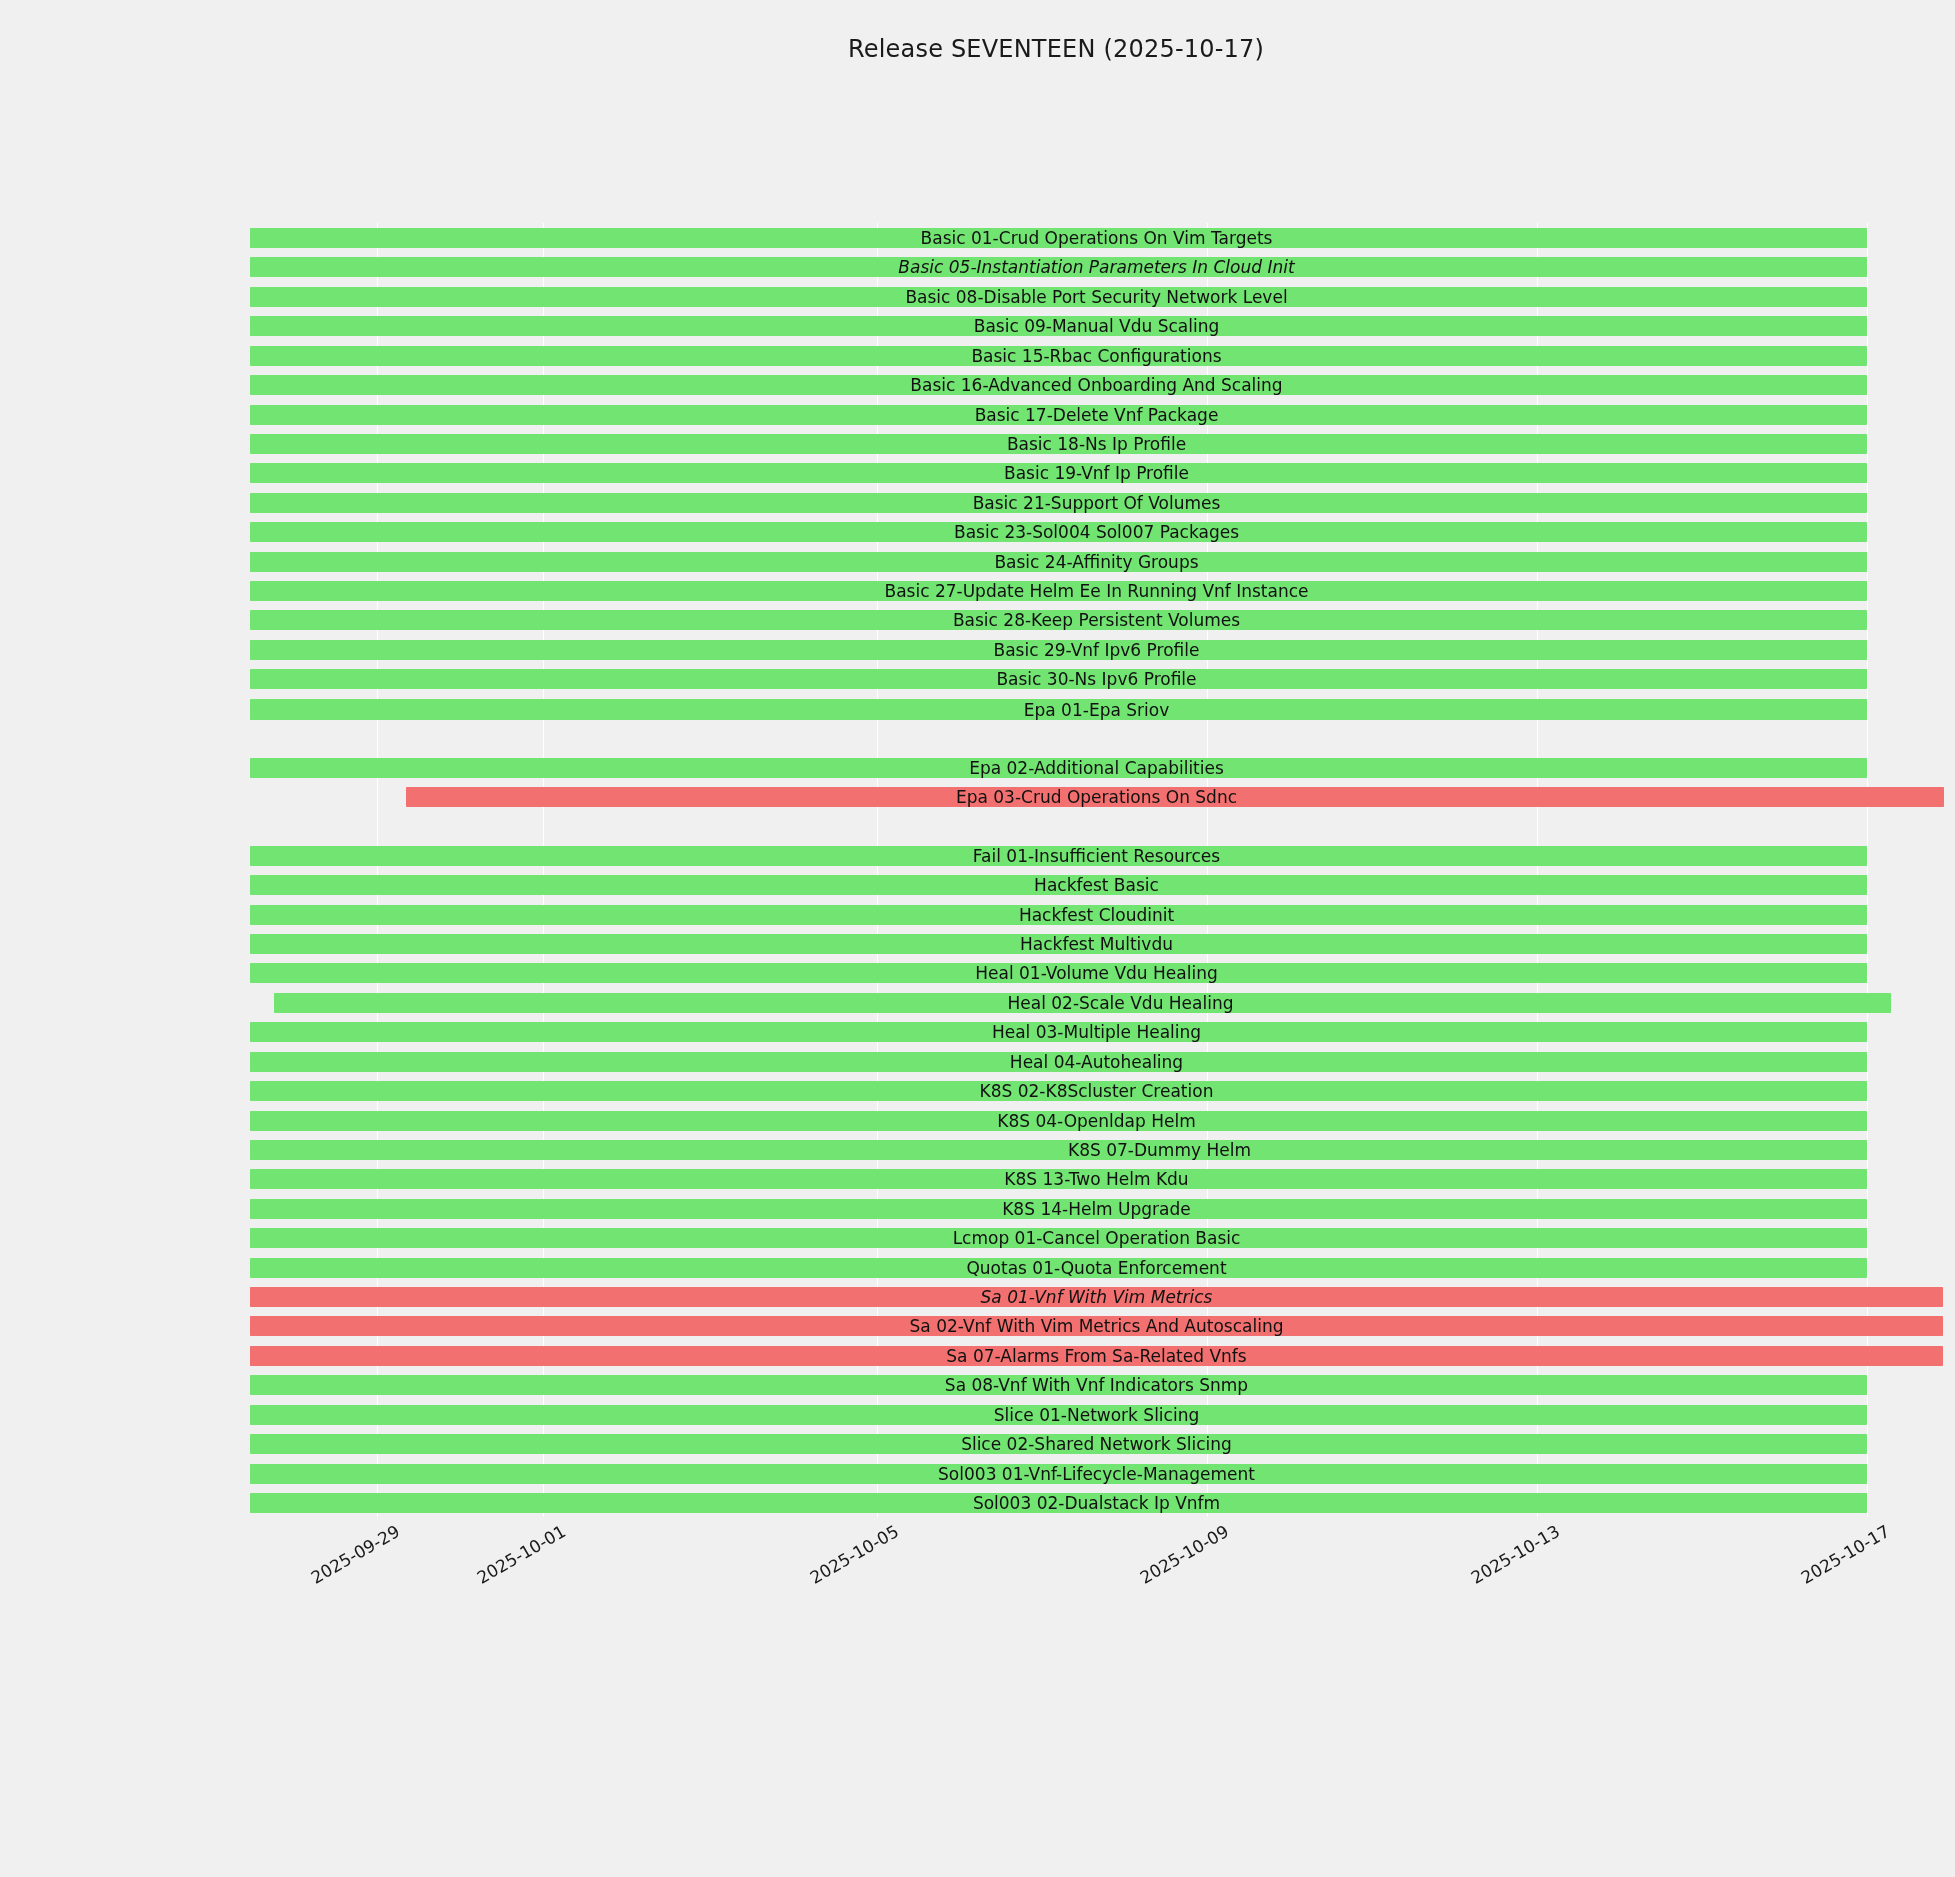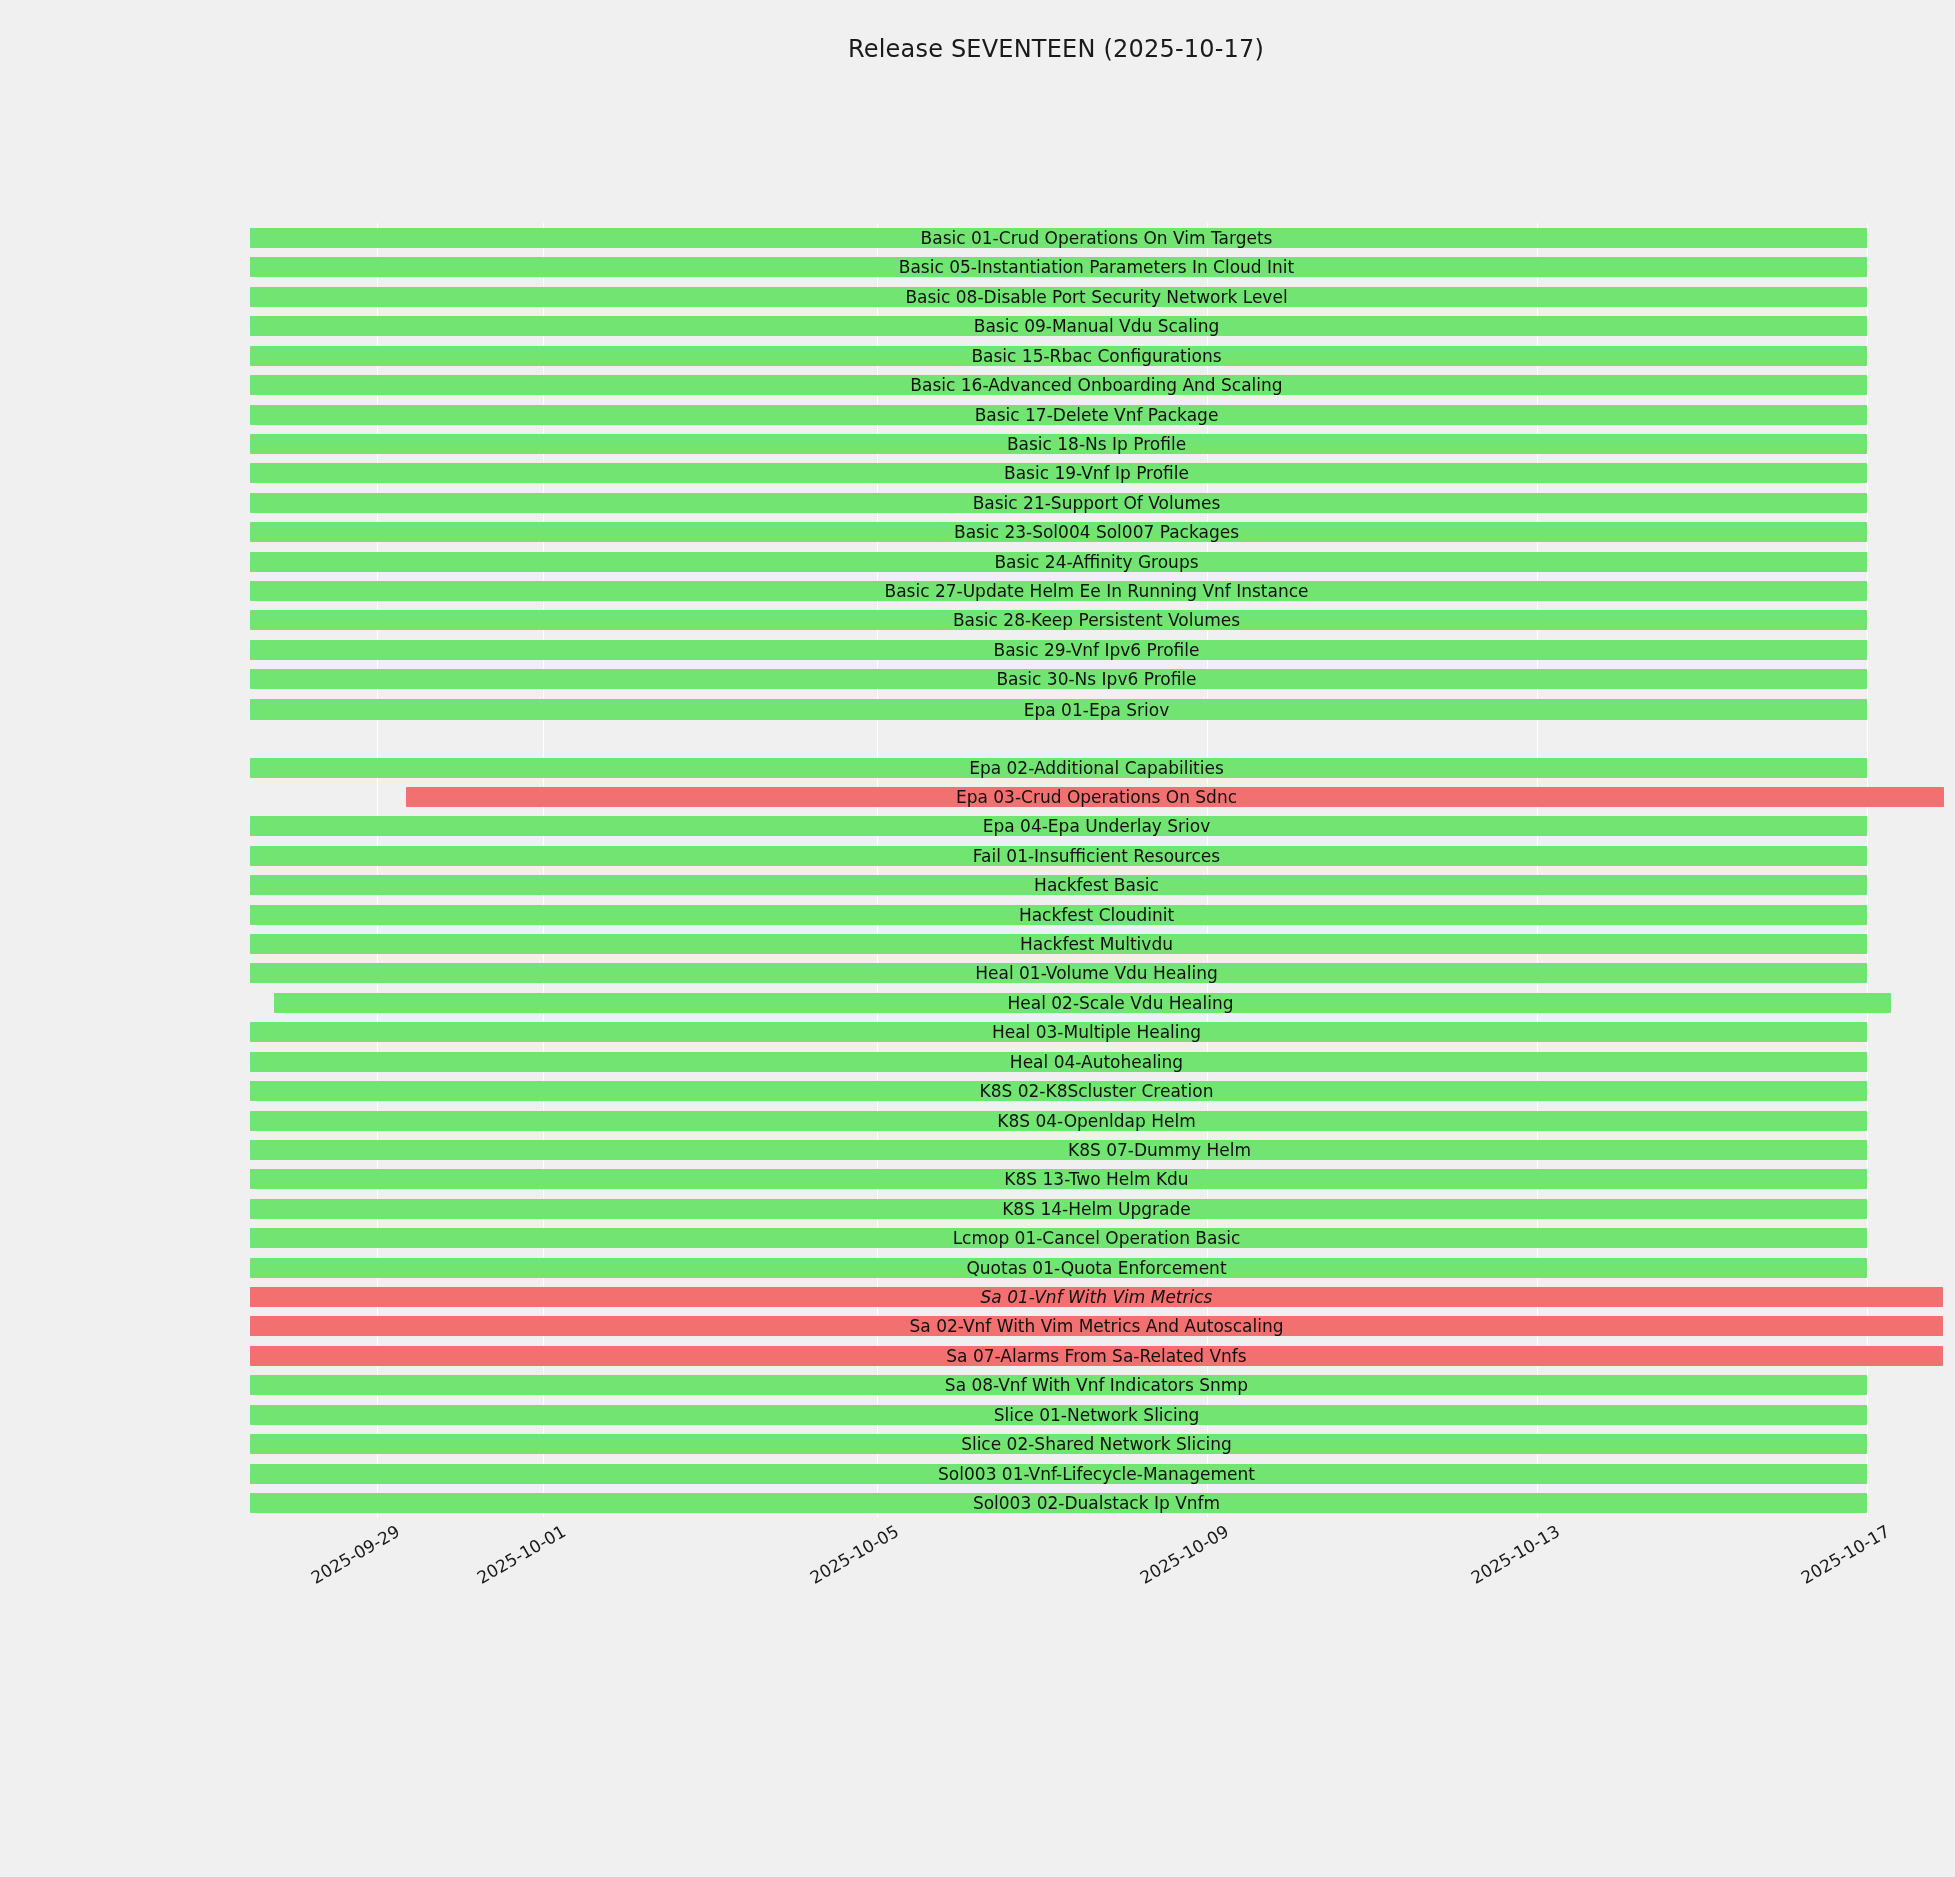--- a/index.html
+++ b/index.html
@@ -96,21 +96,21 @@
       <div class="gridline" style="left: 127px;"></div>
       <div class="gridline" style="left: 293px;"></div>
       <div class="gridline" style="left: 627px;"></div>
       <div class="gridline" style="left: 957px;"></div>
       <div class="gridline" style="left: 1287px;"></div>
       <div class="gridline" style="left: 1617px;"></div>
       <div class="row" style="top: 0px; height: 29px;">
         <div class="bar" style="left: 0px; width: 1617px; top: 5px; background: rgb(114, 228, 114);"></div>
         <div class="bar-label">Basic 01-Crud Operations On Vim Targets</div>
       </div>
-      <div class="row" style="top: 29px; height: 29px;">
+      <div class="row" style="top: 29px; height: 29px; font-style: italic;">
         <div class="bar" style="left: 0px; width: 1617px; top: 5px; background: rgb(114, 228, 114);"></div>
         <div class="bar-label">Basic 05-Instantiation Parameters In Cloud Init</div>
       </div>
       <div class="row" style="top: 59px; height: 29px;">
         <div class="bar" style="left: 0px; width: 1617px; top: 5px; background: rgb(114, 228, 114);"></div>
         <div class="bar-label">Basic 08-Disable Port Security Network Level</div>
       </div>
       <div class="row" style="top: 88px; height: 29px;">
         <div class="bar" style="left: 0px; width: 1617px; top: 5px; background: rgb(114, 228, 114);"></div>
         <div class="bar-label">Basic 09-Manual Vdu Scaling</div>
@@ -171,24 +171,20 @@
         <div class="bar" style="left: 0px; width: 1617px; top: 5px; background: rgb(114, 228, 114);"></div>
         <div class="bar-label">Epa 01-Epa Sriov</div>
       </div>
       <div class="row" style="top: 530px; height: 29px;">
         <div class="bar" style="left: 0px; width: 1617px; top: 5px; background: rgb(114, 228, 114);"></div>
         <div class="bar-label">Epa 02-Additional Capabilities</div>
       </div>
       <div class="row" style="top: 559px; height: 29px;">
         <div class="bar" style="left: 156px; width: 1538px; top: 5px; background: rgb(242, 112, 111);"></div>
         <div class="bar-label">Epa 03-Crud Operations On Sdnc</div>
-      </div>
-      <div class="row" style="top: 588px; height: 29px;">
-        <div class="bar" style="left: 0px; width: 1617px; top: 5px; background: rgb(114, 228, 114);"></div>
-        <div class="bar-label">Epa 04-Epa Underlay Sriov</div>
       </div>
       <div class="row" style="top: 618px; height: 29px;">
         <div class="bar" style="left: 0px; width: 1617px; top: 5px; background: rgb(114, 228, 114);"></div>
         <div class="bar-label">Fail 01-Insufficient Resources</div>
       </div>
       <div class="row" style="top: 647px; height: 29px;">
         <div class="bar" style="left: 0px; width: 1617px; top: 5px; background: rgb(114, 228, 114);"></div>
         <div class="bar-label">Hackfest Basic</div>
       </div>
       <div class="row" style="top: 677px; height: 29px;">

